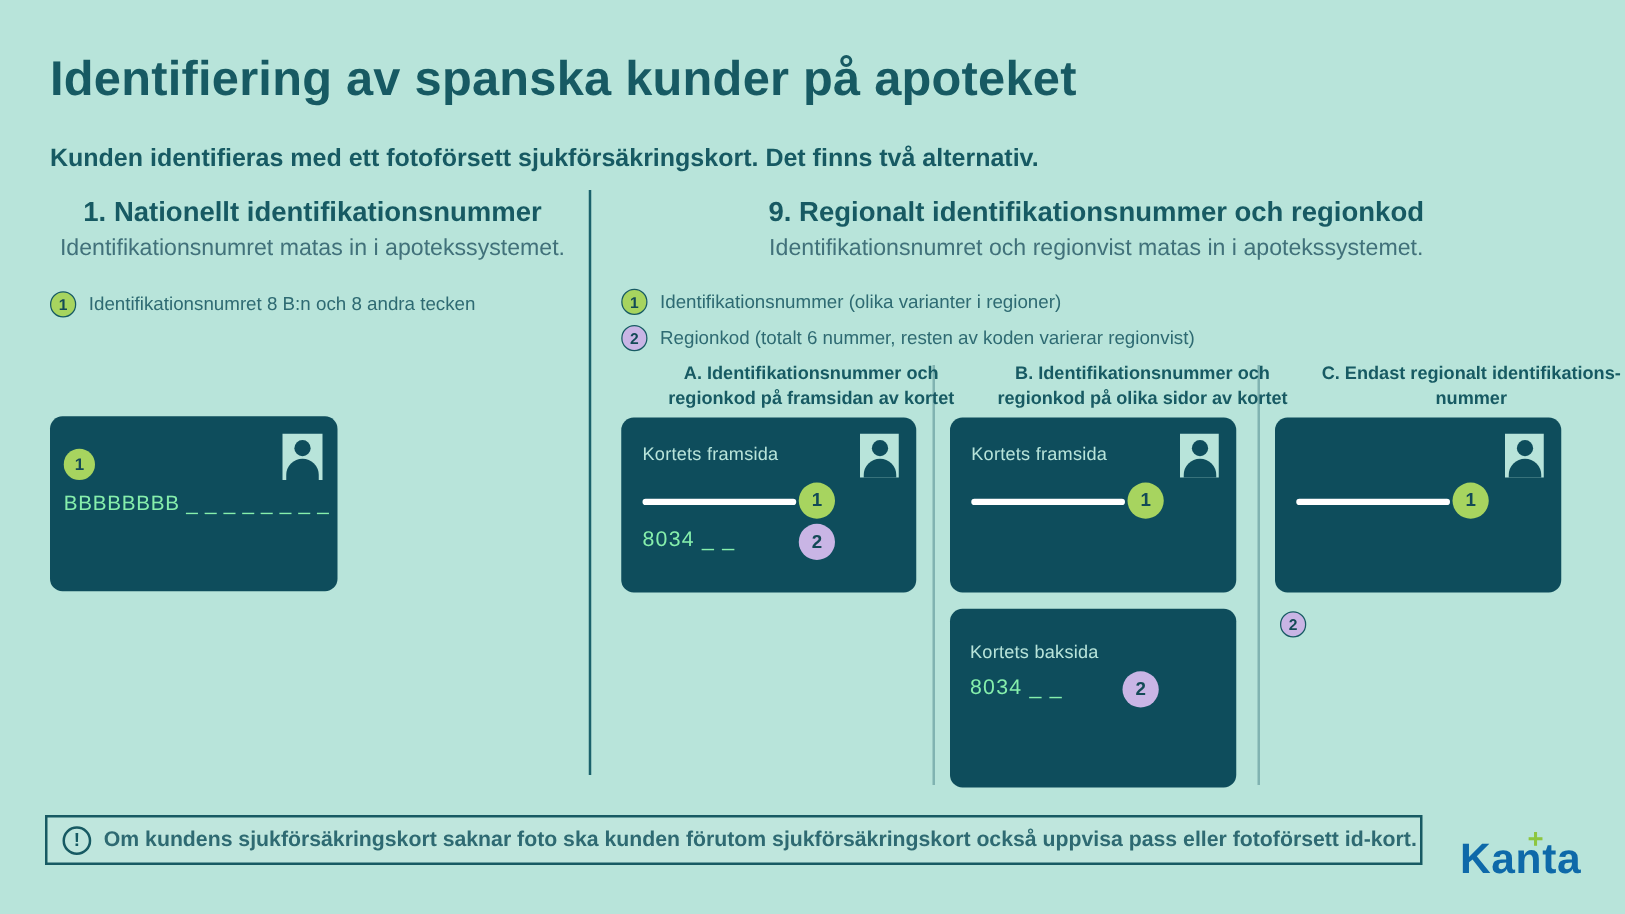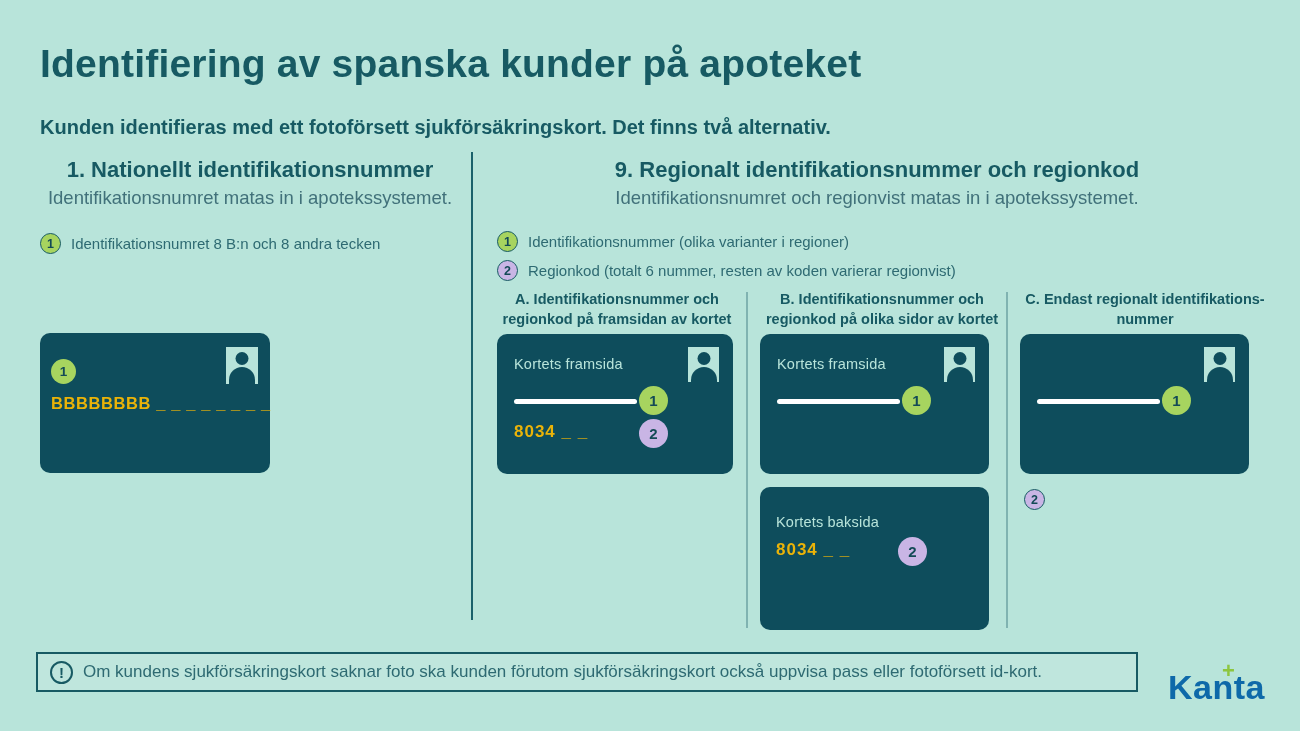--- a/index.html
+++ b/index.html
@@ -38,41 +38,41 @@
   .badge{display:inline-flex;align-items:center;justify-content:center;border-radius:50%;
          font-weight:bold;color:var(--badge-num);flex:0 0 auto;}
   .badge.ring{width:21px;height:21px;border:1.5px solid var(--ink);font-size:12.5px;}
   .badge.solid{width:29px;height:29px;font-size:15px;}
   .badge.green{background:var(--green);}
   .badge.purple{background:var(--purple);}
 
   .divider-strong{width:2px;background:#1a616b;}
   .divider-soft{width:2px;background:rgba(23,90,99,.35);}
 
-  .variant-heading{font-size:14.5px;font-weight:bold;line-height:1.35;color:var(--ink);}
+  .variant-heading{font-size:14.5px;font-weight:bold;line-height:1.35;color:var(--ink);margin-left:32px;}
 
   .card{position:absolute;background:var(--card);border-radius:10px;}
   .card-label{position:absolute;left:17px;top:22px;font-size:14.5px;color:var(--mint);letter-spacing:.2px;}
-  .card-number{position:absolute;font-size:17px;font-weight:bold;color:#eab308;letter-spacing:1px;white-space:nowrap;}
+  .card-number{position:absolute;font-size:17px;font-weight:normal;color:#86efac;letter-spacing:1px;white-space:nowrap;}
   .id-line{position:absolute;height:5px;background:#ffffff;border-radius:3px;}
 
   .photo-icon{position:absolute;background:var(--mint);overflow:hidden;}
   .photo-icon .head{position:absolute;left:50%;transform:translateX(-50%);top:5px;width:13px;height:13px;
                     border-radius:50%;background:var(--card);}
   .photo-icon .torso{position:absolute;left:50%;transform:translateX(-50%);top:20px;width:26px;height:22px;
                      border-radius:13px 13px 0 0;background:var(--card);}
 
   .note-row{display:flex;align-items:flex-start;gap:10px;}
   .note-text{font-size:14.5px;color:var(--ink-mid);line-height:1.38;width:212px;}
 
   .footer-box{left:36px;top:652px;width:1102px;height:40px;border:2px solid var(--ink);
               display:flex;align-items:center;padding-left:12px;gap:10px;background:rgba(255,255,255,.10);}
   .excl-icon{width:23px;height:23px;border:2px solid var(--ink);border-radius:50%;display:flex;
              align-items:center;justify-content:center;font-size:15px;font-weight:bold;color:var(--ink);flex:0 0 auto;}
-  .footer-text{font-size:17px;color:var(--ink-mid);}
+  .footer-text{font-size:17px;color:var(--ink-mid);font-weight:bold;}
 
   .logo{left:1168px;top:668px;font-size:34px;font-weight:bold;color:var(--logo-blue);letter-spacing:.5px;}
   .logo .plus{position:absolute;left:54px;top:-10px;font-size:22px;font-weight:bold;color:var(--logo-green);}
 </style>
 </head>
 <body>
 
 <h1 class="abs page-title">Identifiering av spanska kunder på apoteket</h1>
 <div class="abs page-subtitle">Kunden identifieras med ett fotoförsett sjukförsäkringskort. Det finns två alternativ.</div>
 

